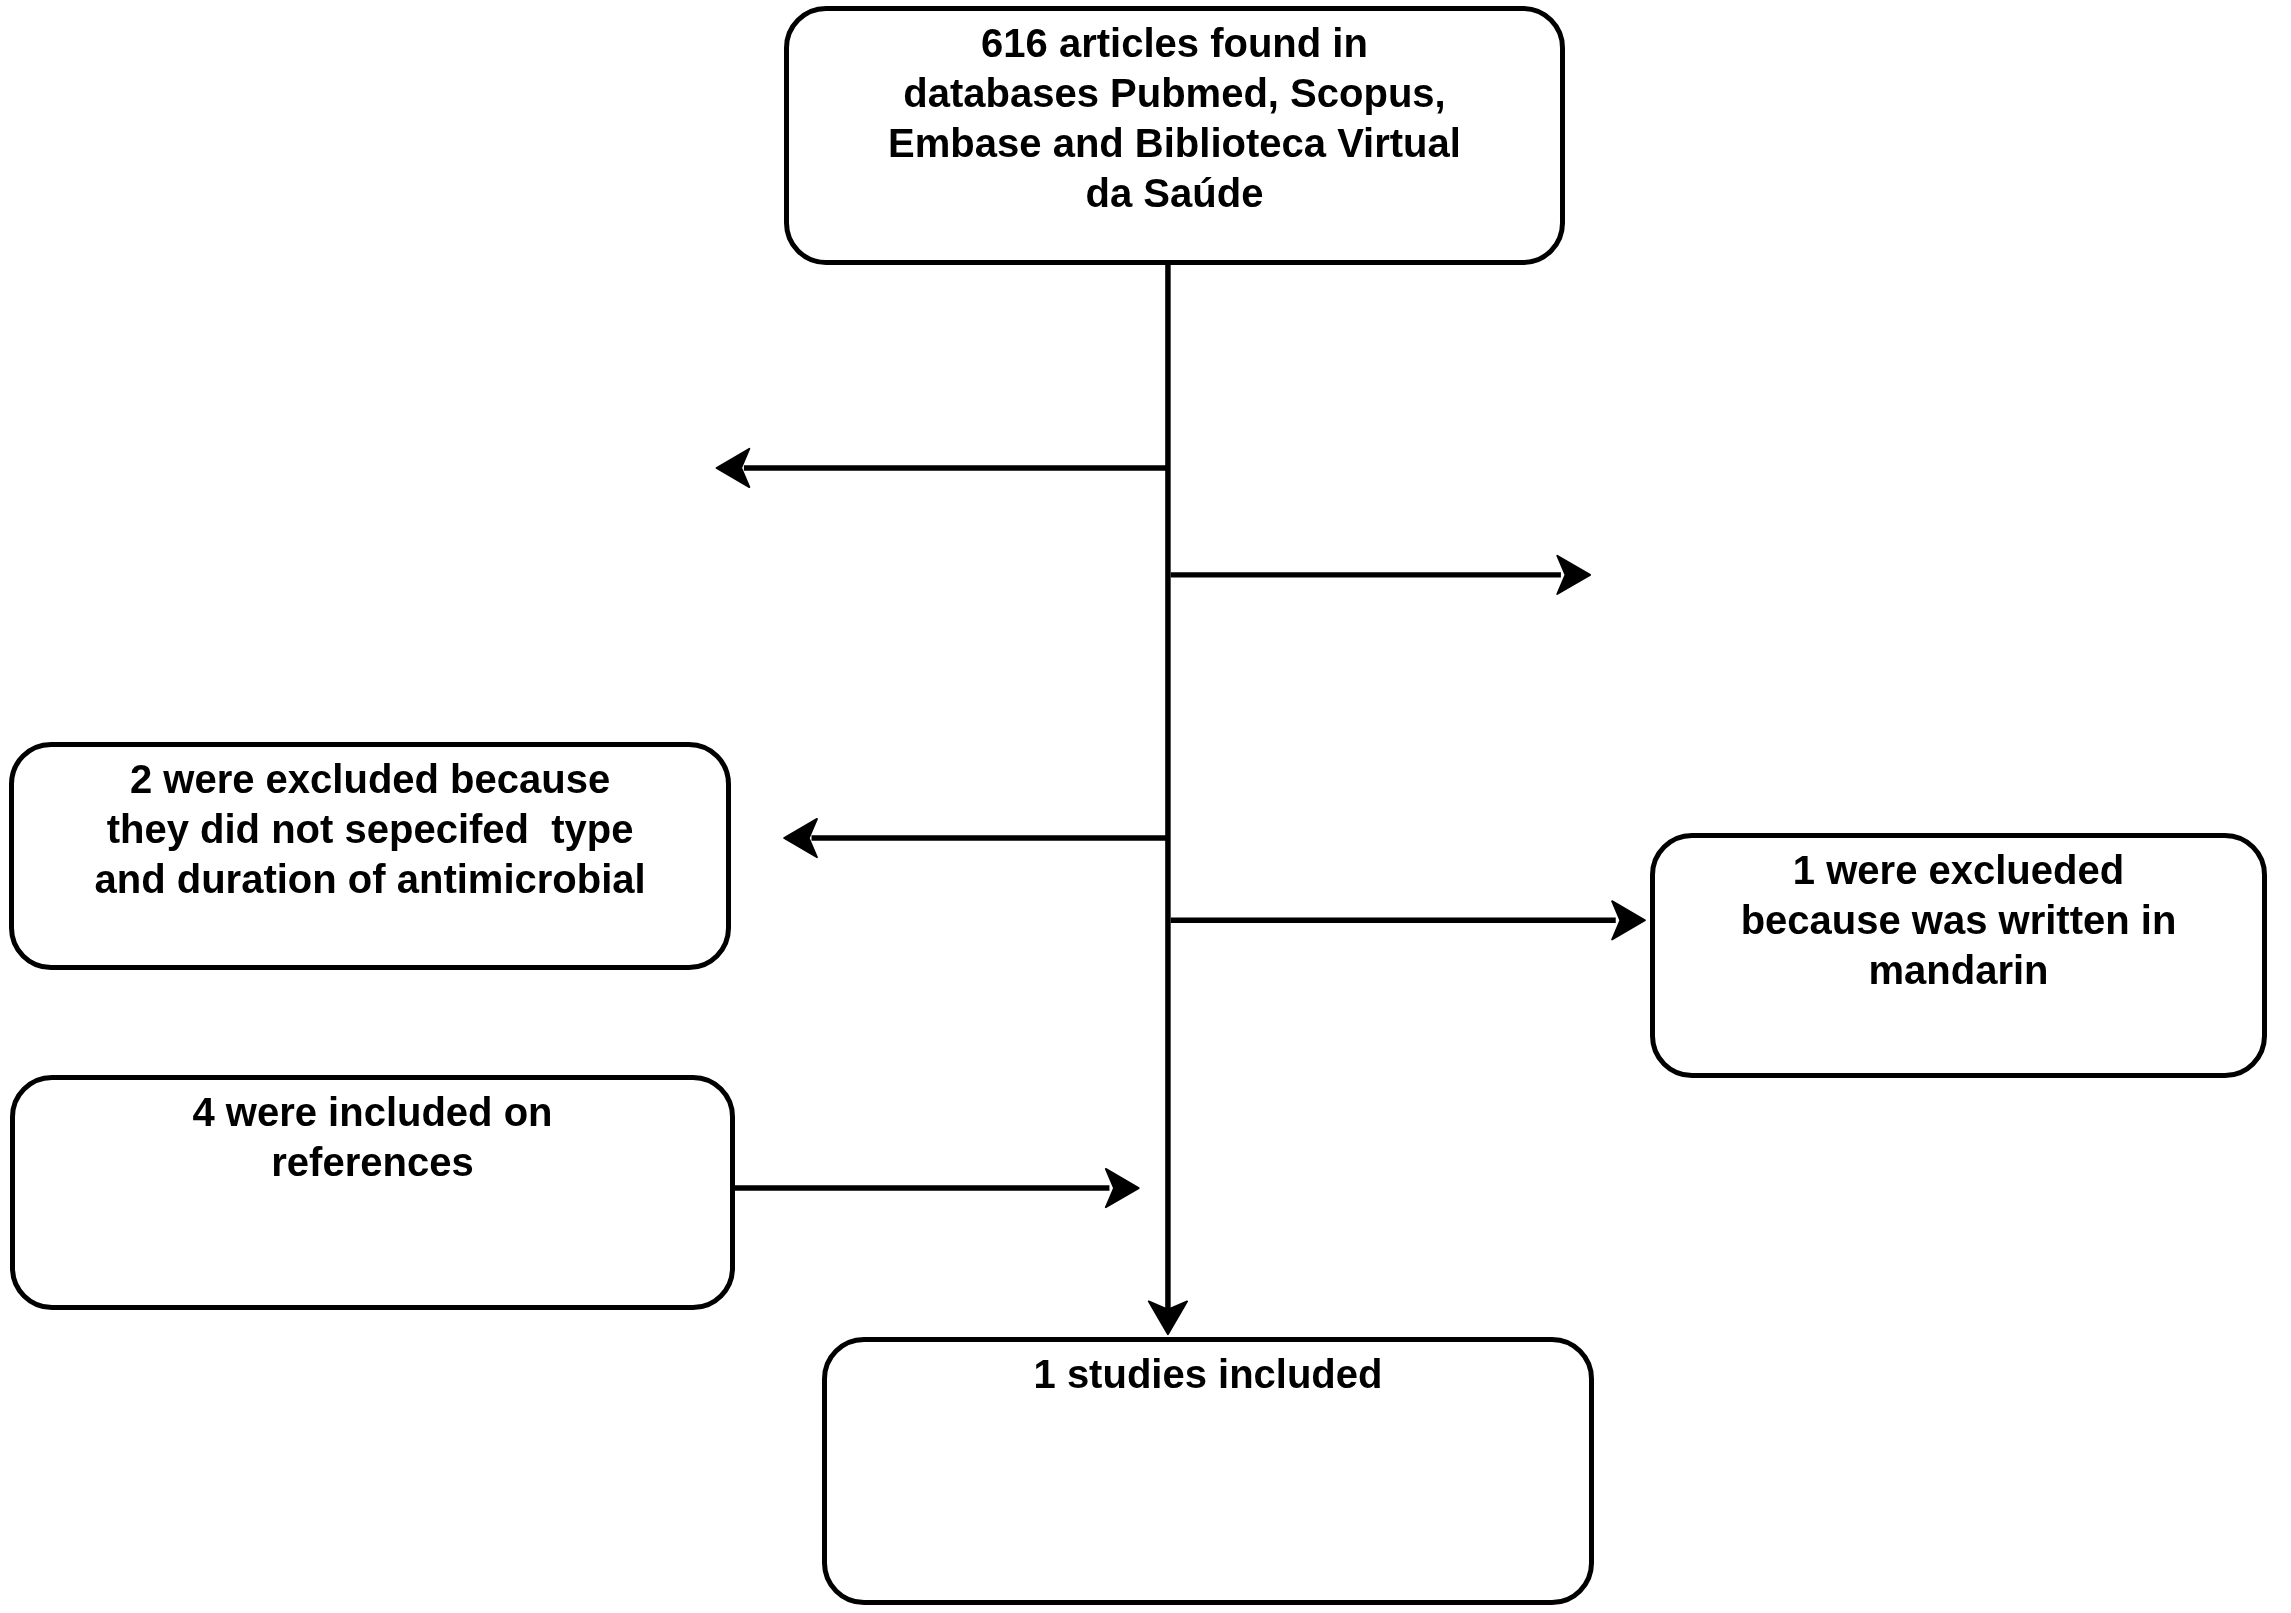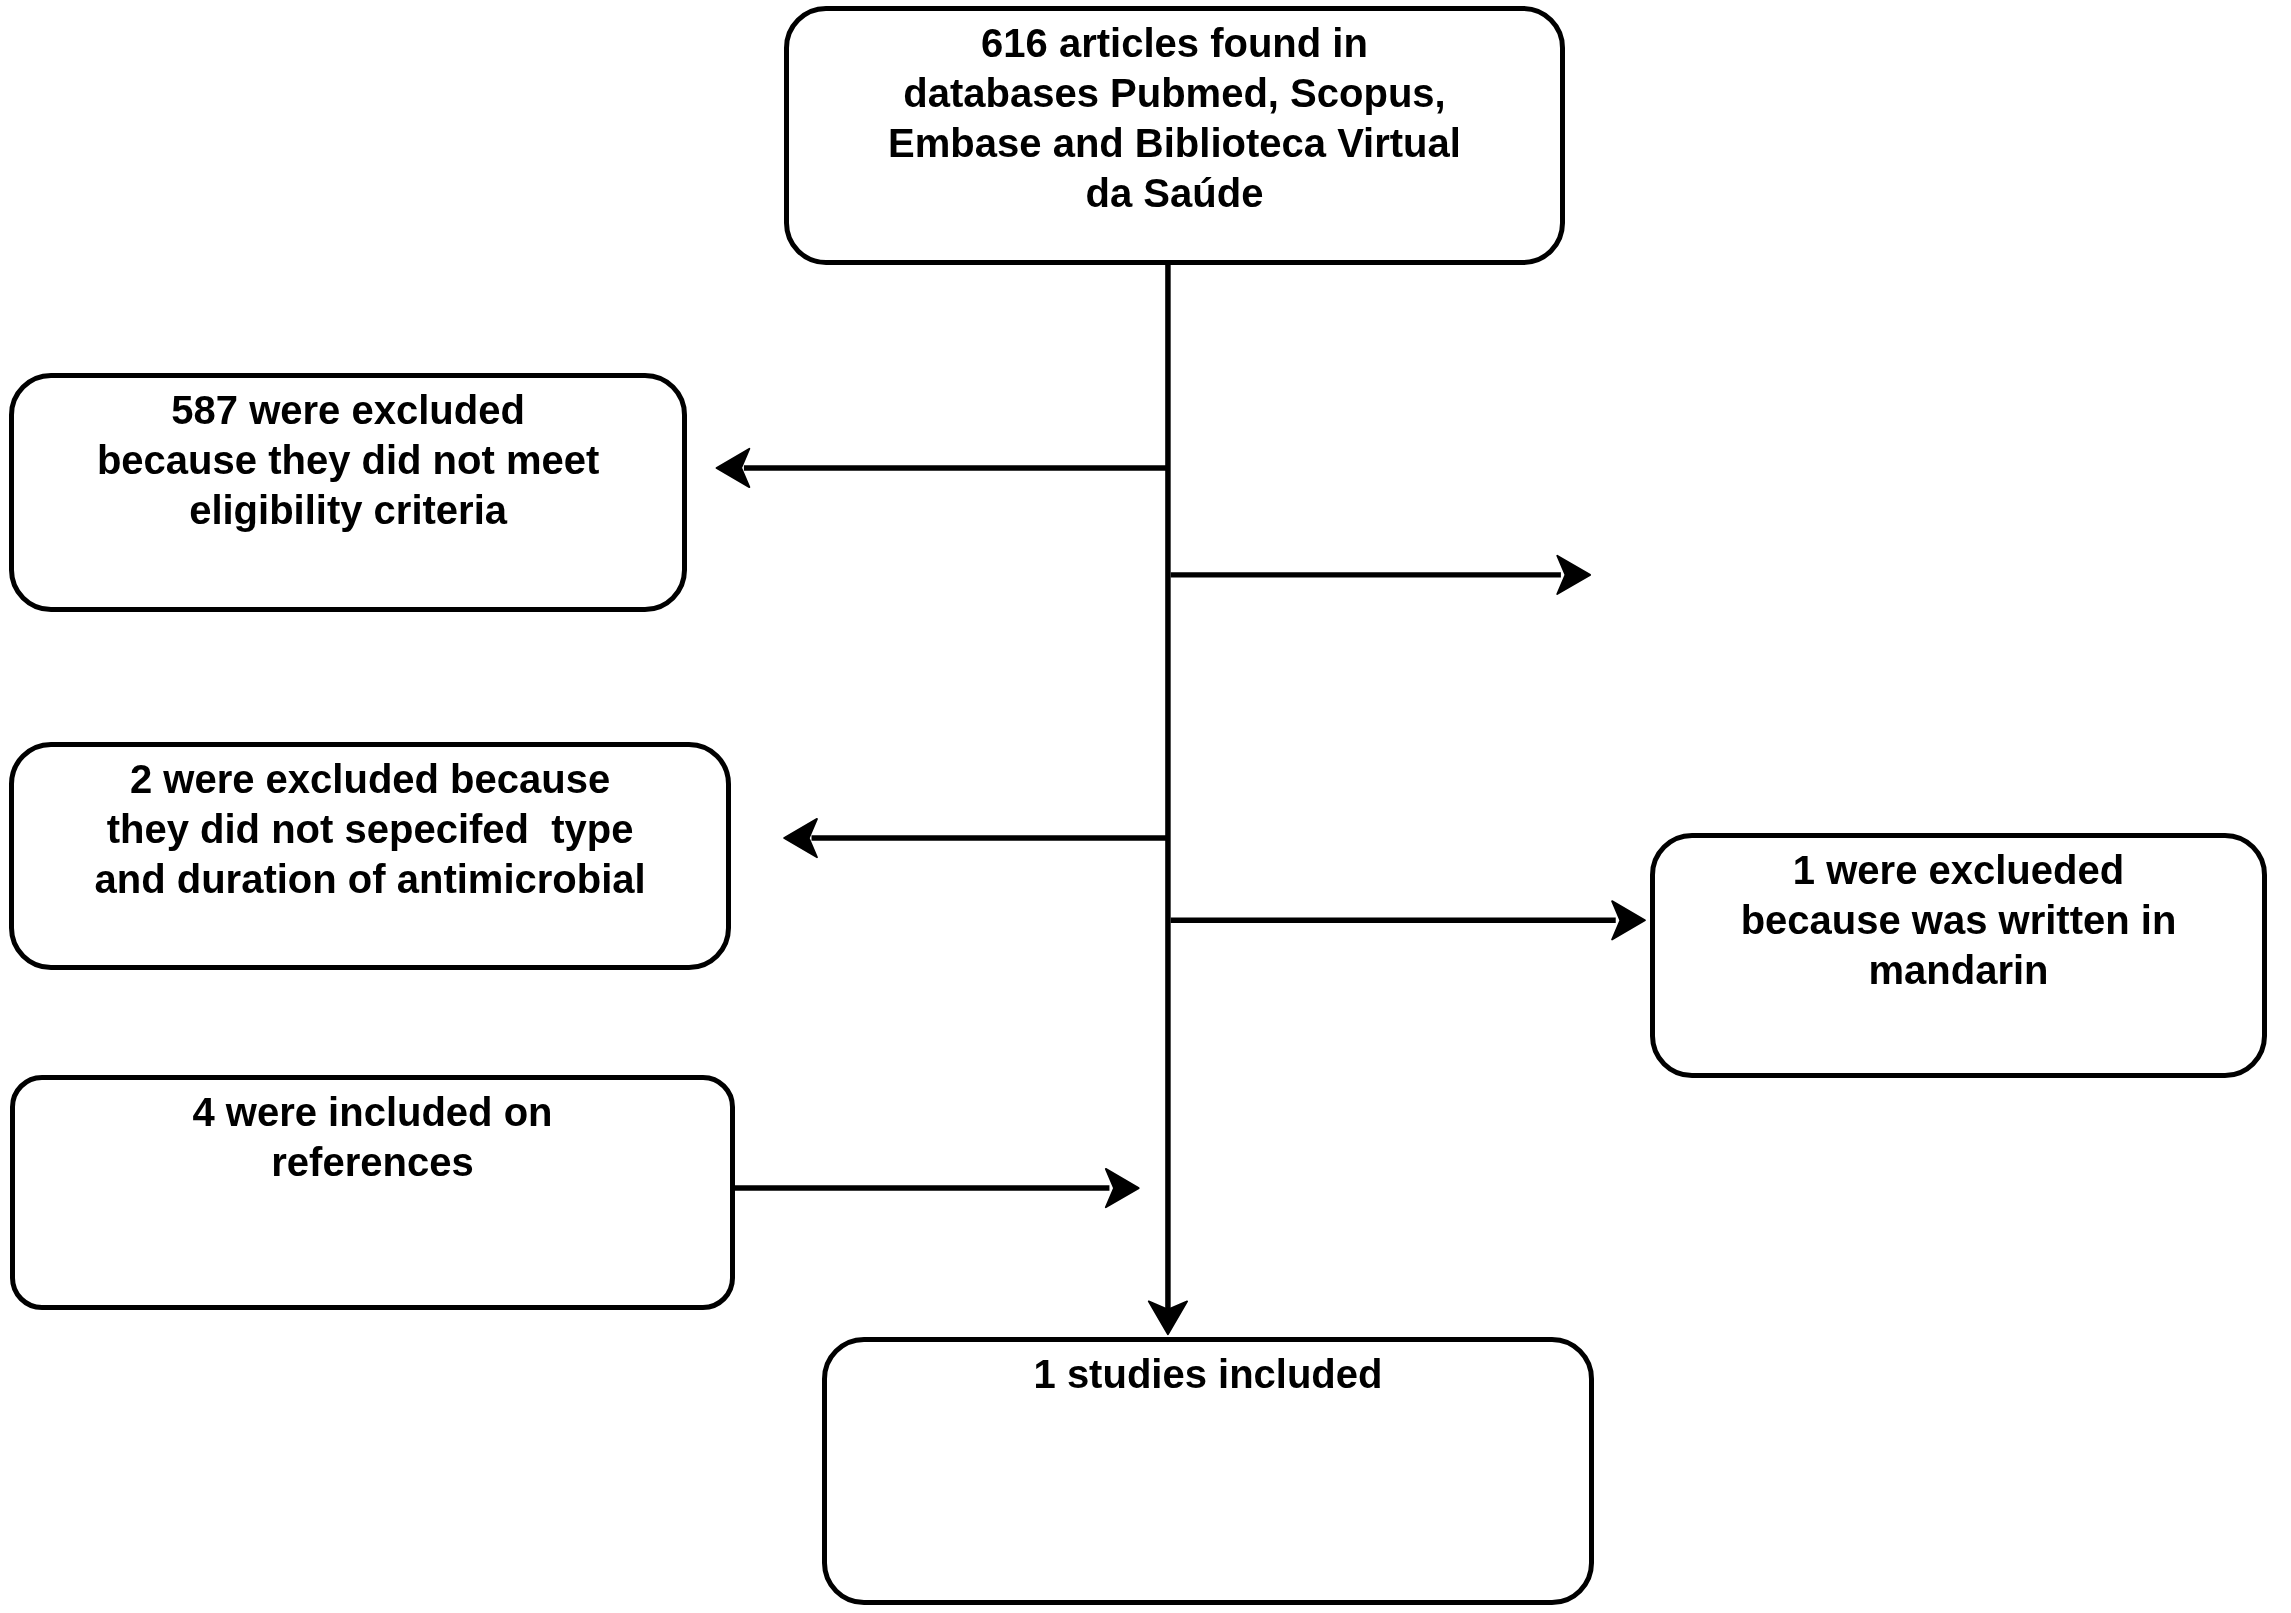--- a/index.html
+++ b/index.html
@@ -53,21 +53,21 @@
     font-weight: bold;
     font-size: 40px;
     line-height: 50px;
     color: #000000;
   }
   #node-articles-found     { left: 784px;  top: 5.5px;    width: 781px; height: 259px; }
   #node-excluded-eligibility { left: 9.1px; top: 373px;  width: 678px; height: 239px; }
   #node-excluded-duplicates  { left: 1594px; top: 461px; width: 680px; height: 235px; }
   #node-excluded-type-duration { left: 9.1px; top: 742px; width: 722px; height: 228px; }
   #node-excluded-mandarin  { left: 1650px; top: 811px;  width: 617px; height: 245px; margin-top: 22px; }
-  #node-included-references { left: 10px;  top: 1075px; width: 725px; height: 235px; border-radius: 32px; }
+  #node-included-references { left: 10px;  top: 1075px; width: 725px; height: 235px; }
   #node-studies-included   { left: 822px;  top: 1337px; width: 772px; height: 268px; }
 </style>
 </head>
 <body>
 
 <div class="canvas">
 
   <svg class="connectors" viewBox="0 0 2508 1766" xmlns="http://www.w3.org/2000/svg">
 
     <g>
@@ -101,25 +101,20 @@
     </g>
   </svg>
 
   <div class="node" id="node-articles-found">
     <span class="label">616 articles found in
 databases Pubmed, Scopus,
 Embase and Biblioteca Virtual
 da Saúde</span>
   </div>
 
-  <div class="node" id="node-excluded-eligibility">
-    <span class="label">587 were excluded
-because they did not meet
-eligibility criteria</span>
-  </div>
 
 
   <div class="node" id="node-excluded-type-duration">
     <span class="label">2 were excluded because
 they did not sepecifed  type
 and duration of antimicrobial</span>
   </div>
 
   <div class="node" id="node-excluded-mandarin">
     <span class="label">1 were exclueded

